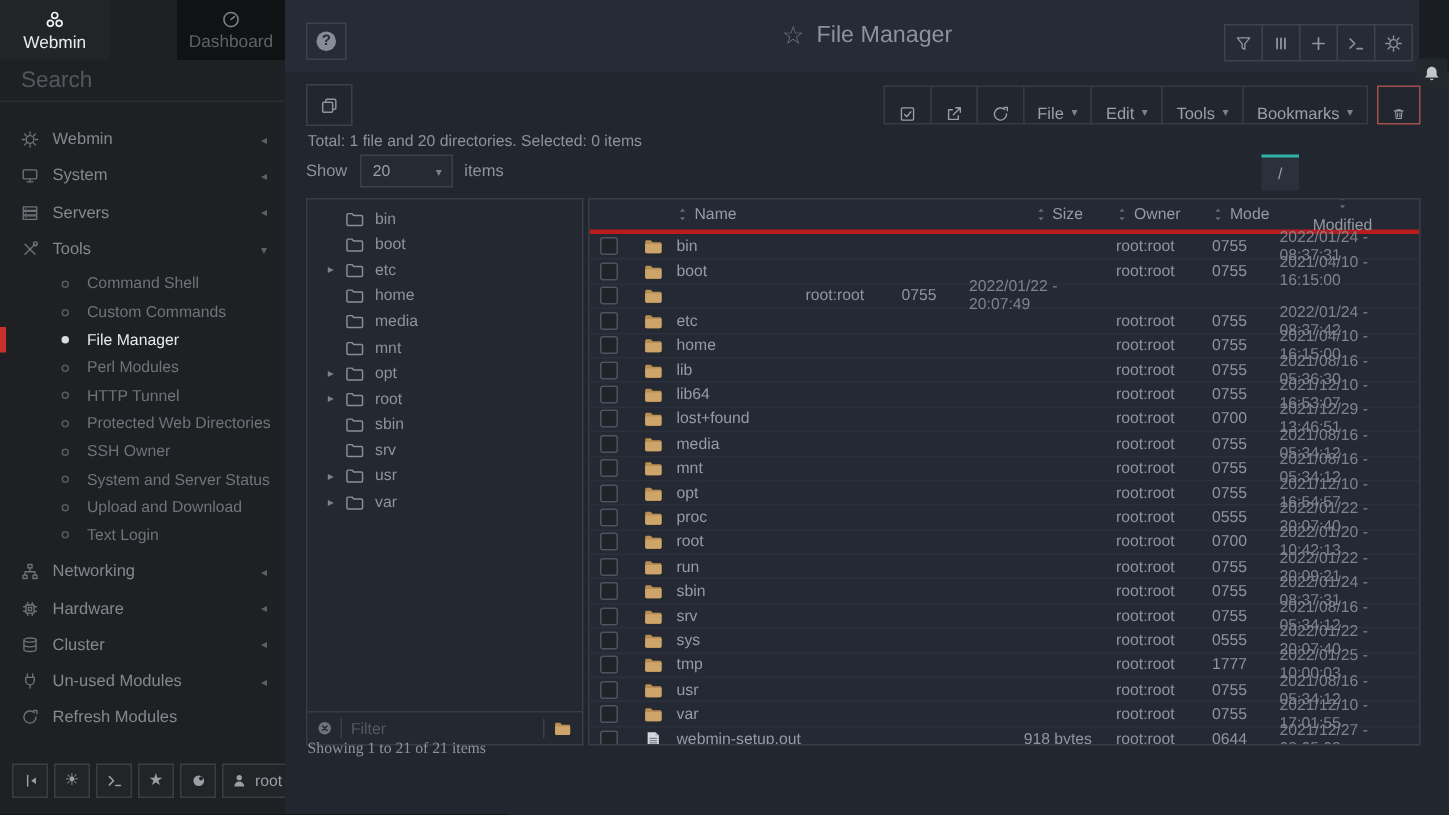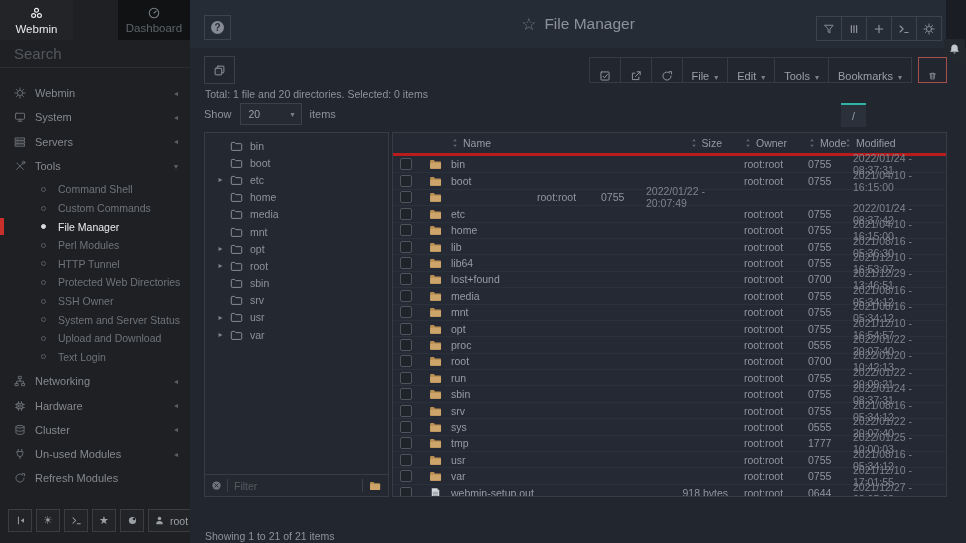--- a/index.html
+++ b/index.html
@@ -46,21 +46,21 @@
   .title-star{font-size:17px;color:#6f757e;pointer-events:auto;cursor:pointer;}
   .hdr-btns{position:absolute;right:24px;top:16px;display:flex;}
   .hdr-btn{width:26px;height:25px;border:1px solid #3c434d;margin-left:-1px;display:flex;align-items:center;justify-content:center;color:#8f959e;cursor:pointer;box-sizing:border-box;background:#262c36;}
   .hdr-btn .ic{width:12px;height:12px;}
   .bell-btn{position:absolute;right:1px;top:39px;width:21px;height:21px;background:#23272e;display:flex;align-items:center;justify-content:center;color:#c3c7cd;cursor:pointer;}
   .bell-btn .ic{width:13px;height:13px;}
 
   .toolbar-row{position:absolute;left:14px;right:19px;top:56px;height:28px;display:flex;align-items:center;}
   .clone-btn{width:31px;height:28px;border:1px solid #3a414b;display:flex;align-items:center;justify-content:center;color:#8f959e;cursor:pointer;box-sizing:border-box;}
   .tb-group{margin-left:auto;display:flex;height:26px;}
-  .tb-btn{display:flex;align-items:flex-end;justify-content:center;gap:5px;padding:0 9px;border:1px solid #343b45;margin-left:-1px;
+  .tb-btn{display:flex;align-items:flex-start;justify-content:center;gap:5px;padding:12px 9px;border:1px solid #343b45;margin-left:-1px;
           color:#9aa0a8;font-size:11px;cursor:pointer;background:transparent;box-sizing:border-box;}
   .tb-btn .ic{width:12px;height:12px;}
   .tb-btn .caret{font-size:8px;color:#7c828b;}
   .trash-btn{width:29px;margin-left:6px;border:1px solid #a6504b;}
   .total-line{position:absolute;left:15px;top:88px;font-size:10.5px;color:#8d939c;}
   .show-row{position:absolute;left:14px;right:19px;top:103px;height:25px;font-size:11px;color:#8d939c;}
   .show-inline{display:flex;align-items:center;gap:8px;}
   .show-select{position:relative;width:62px;height:22px;border:1px solid #3a414b;background:#262b33;color:#9aa0a8;
                display:flex;align-items:center;padding-left:8px;cursor:pointer;box-sizing:border-box;font-size:10.5px;}
   .show-select .caret{position:absolute;right:6px;font-size:8px;color:#7c828b;}
@@ -90,23 +90,23 @@
   .c-icon{width:32px;flex:none;display:flex;justify-content:center;}
   .c-name{flex:1;min-width:0;white-space:nowrap;overflow:hidden;color:#969ca5;}
   .c-size{width:78px;flex:none;text-align:right;padding-right:8px;box-sizing:border-box;}
   .c-owner{width:64px;flex:none;padding-left:8px;box-sizing:border-box;}
   .c-mode{width:40px;flex:none;padding-left:8px;box-sizing:border-box;}
   .c-mod{width:106px;flex:none;padding-left:13px;box-sizing:border-box;color:#7e848d;}
   .t-head .hc{display:flex;align-items:center;gap:4px;}
   .sort-ic{width:8px;height:10px;flex:none;color:#646b75;}
   .t-head .c-size{justify-content:flex-end;display:flex;padding-right:14px;}
   .t-head .c-owner,.t-head .c-mode{display:flex;}
-  .t-head .c-mod{display:flex;color:#959ba4;padding-left:4px;}
+  .t-head .c-mod{display:flex;color:#959ba4;padding-left:4px;flex-direction:column;}
   .t-head .c-name{display:flex;align-items:center;gap:4px;}
-  .showing-line{position:absolute;left:15px;top:530px;font-size:10.5px;color:#8d939c;}
+  .showing-line{position:absolute;left:15px;top:494px;font-size:10.5px;color:#8d939c;font-family:Liberation Serif, serif;}
 </style>
 </head>
 <body>
 
 <svg width="0" height="0" style="position:absolute">
   <symbol id="s-gear" viewBox="0 0 16 16">
       <circle cx="8" cy="8" r="3.4"></circle>
       <path d="M8 1.2v2.2M8 12.6v2.2M1.2 8h2.2M12.6 8h2.2M3.2 3.2l1.6 1.6M11.2 11.2l1.6 1.6M12.8 3.2l-1.6 1.6M4.8 11.2l-1.6 1.6"></path>
     </symbol>
   <symbol id="s-monitor" viewBox="0 0 16 16">

